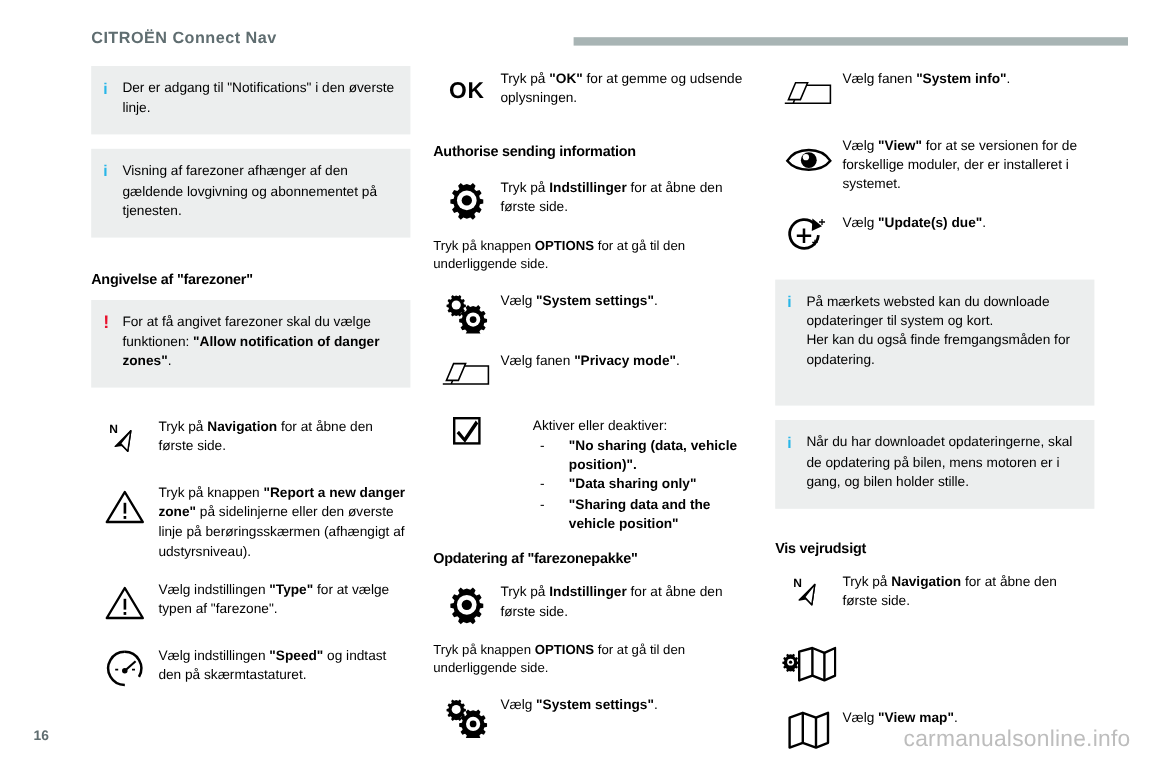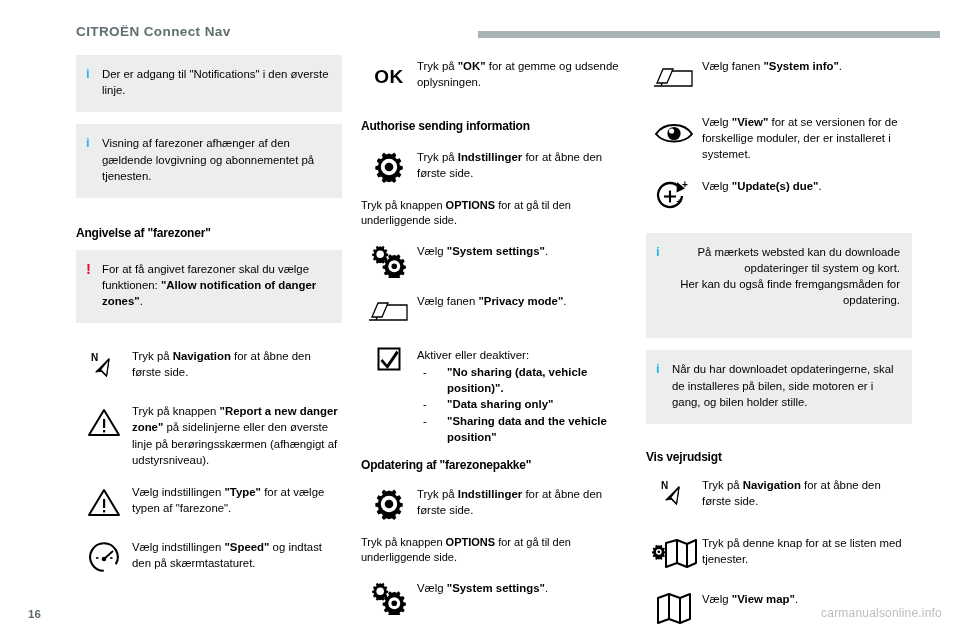--- a/index.html
+++ b/index.html
@@ -82,21 +82,21 @@
     content:"-"; position:absolute; left:6px; font-weight:normal;
   }
 
   
   .pagenum {
     position:absolute; left:28px; top:608px;
     font-size:11.5px; font-weight:bold; color:#5f6d70;
   }
   .watermark {
     position:absolute; right:18px; top:606px;
-    font-size:12px; color:#bdbdbd; letter-spacing:.2px;
+    font-size:19px; color:#bdbdbd; letter-spacing:.2px;
   }
 
   svg { display:block; }
 </style>
 </head>
 <body>
 
 <div class="page">
 
   <div class="brand">CITROËN Connect Nav</div>
@@ -214,21 +214,21 @@
     <div class="irow" style="margin-bottom:12px;">
       <div class="ibox">
         <svg width="44" height="26" viewBox="0 0 44 26">
           <path d="M2 22 L40 22 L40 7 L15 7 L9 22 Z" fill="#fff" stroke="#000" stroke-width="1.3"></path>
           <path d="M5 19 L15 19 L21 5 L11 5 Z" fill="#fff" stroke="#000" stroke-width="1.3"></path>
         </svg>
       </div>
       <div class="itxt"><span>Vælg fanen </span><b>"Privacy mode"</b><span>.</span></div>
     </div>
 
-    <div class="irow" style="">
+    <div class="irow" style="gap:27px;">
       <div class="ibox" style="align-items:flex-start;padding-top:2px;">
         <svg width="26" height="26" viewBox="0 0 26 26">
           <rect x="2.5" y="2.5" width="21" height="21" fill="none" stroke="#000" stroke-width="2"></rect>
           <path d="M6.5 13 L11 18.5 L20.5 4.5 L22.5 7 L11.5 23 L4.5 15 Z" fill="#000"></path>
         </svg>
       </div>
       <div class="itxt">
         <span>Aktiver eller deaktiver:</span>
         <ul class="dashlist">
           <li>"No sharing (data, vehicle position)".</li>
@@ -304,27 +304,27 @@
           <line x1="15" y1="12.5" x2="15" y2="24.5" stroke="#000" stroke-width="2.1"></line>
           <text x="27" y="10" font-size="10" font-weight="bold" font-family="Liberation Sans, sans-serif">+</text>
           <text x="21.5" y="27" font-size="9" font-weight="bold" font-family="Liberation Sans, sans-serif">+</text>
         </svg>
       </div>
       <div class="itxt"><span>Vælg </span><b>"Update(s) due"</b><span>.</span></div>
     </div>
 
     <div class="notice info" style="padding-bottom:30px;">
       <span class="nicon">i</span>
-      <p style="white-space:pre-line;text-align:right;">På mærkets websted kan du downloade opdateringer til system og kort.
+      <p style="white-space:pre-line;">På mærkets websted kan du downloade opdateringer til system og kort.
 Her kan du også finde fremgangsmåden for opdatering.</p>
     </div>
 
     <div class="notice info" style="margin-bottom:26px;">
       <span class="nicon">i</span>
-      <p>Når du har downloadet opdateringerne, skal de installeres på bilen, side motoren er i gang, og bilen holder stille.</p>
+      <p>Når du har downloadet opdateringerne, skal de opdatering på bilen, mens motoren er i gang, og bilen holder stille.</p>
     </div>
 
     <h2 class="sect" style="">Vis vejrudsigt</h2>
 
     <div class="irow" style="margin-bottom:16px;">
       <div class="ibox">
         <svg width="34" height="34" viewBox="0 0 34 34">
           <text x="4" y="11" font-size="10" font-weight="bold" font-family="Liberation Sans, sans-serif">N</text>
           <path d="M22 9 L9 22 L14.5 21 L19.5 26 Z" fill="#000"></path>
           <path d="M22 9 L9 22 L14.5 21 L19.5 26 Z" fill="none" stroke="#000" stroke-width="1.2" stroke-linejoin="round"></path>
@@ -340,21 +340,20 @@
           <g transform="translate(0,8) scale(0.46)">
             <path d="M17 2.5 l3.2 1.1 2.3-2.0 2.4 2.5 -1.2 2.8 1.9 1.9 2.9-1.0 1.9 3.1 -2.2 2.2 0.7 2.6 3.0 0.7 0 3.6 -3.0 0.7 -0.7 2.6 2.2 2.2 -1.9 3.1 -2.9-1.0 -1.9 1.9 1.2 2.8 -2.4 2.5 -2.3-2.0 -3.2 1.1 -3.2-1.1 -2.3 2.0 -2.4-2.5 1.2-2.8 -1.9-1.9 -2.9 1.0 -1.9-3.1 2.2-2.2 -0.7-2.6 -3.0-0.7 0-3.6 3.0-0.7 0.7-2.6 -2.2-2.2 1.9-3.1 2.9 1.0 1.9-1.9 -1.2-2.8 2.4-2.5 2.3 2.0z" fill="#000"></path>
             <circle cx="17" cy="17" r="6.2" fill="#fff"></circle>
             <circle cx="17" cy="17" r="3" fill="#000"></circle>
           </g>
           <path d="M15 7 L26 4 L36 8 L45 4 L45 27 L36 31 L26 27 L15 31 Z" fill="#fff" stroke="#000" stroke-width="2" stroke-linejoin="round"></path>
           <line x1="26" y1="4" x2="26" y2="27" stroke="#000" stroke-width="2"></line>
           <line x1="36" y1="8" x2="36" y2="31" stroke="#000" stroke-width="2"></line>
         </svg>
       </div>
-      <div class="itxt"><span>Tryk på denne knap for at se listen med tjenester.</span><b></b><span></span></div>
     </div>
 
     <div class="irow">
       <div class="ibox">
         <svg width="40" height="34" viewBox="0 0 40 34">
           <path d="M4 6 L15 2 L26 6 L36 2 L36 27 L26 31 L15 27 L4 31 Z" fill="#fff" stroke="#000" stroke-width="2" stroke-linejoin="round"></path>
           <line x1="15" y1="2" x2="15" y2="27" stroke="#000" stroke-width="2"></line>
           <line x1="26" y1="6" x2="26" y2="31" stroke="#000" stroke-width="2"></line>
         </svg>
       </div>

